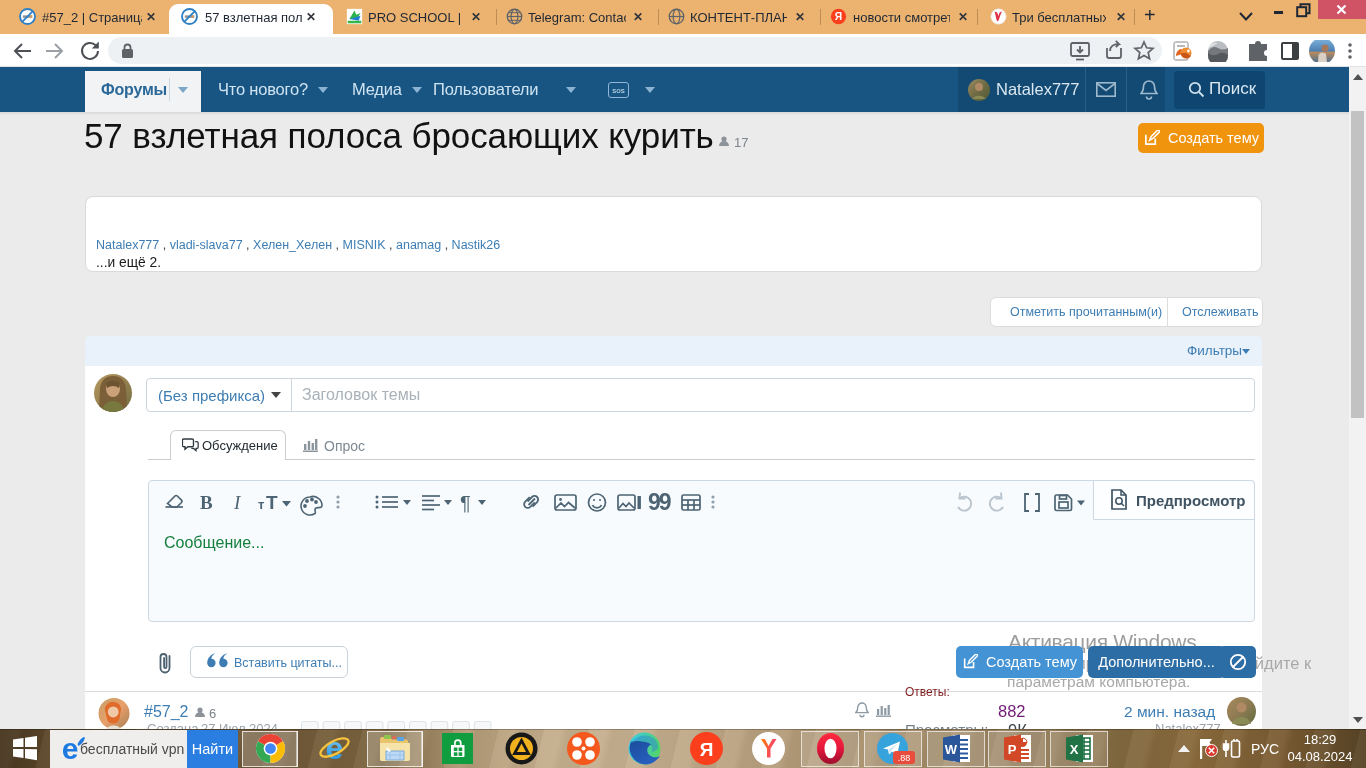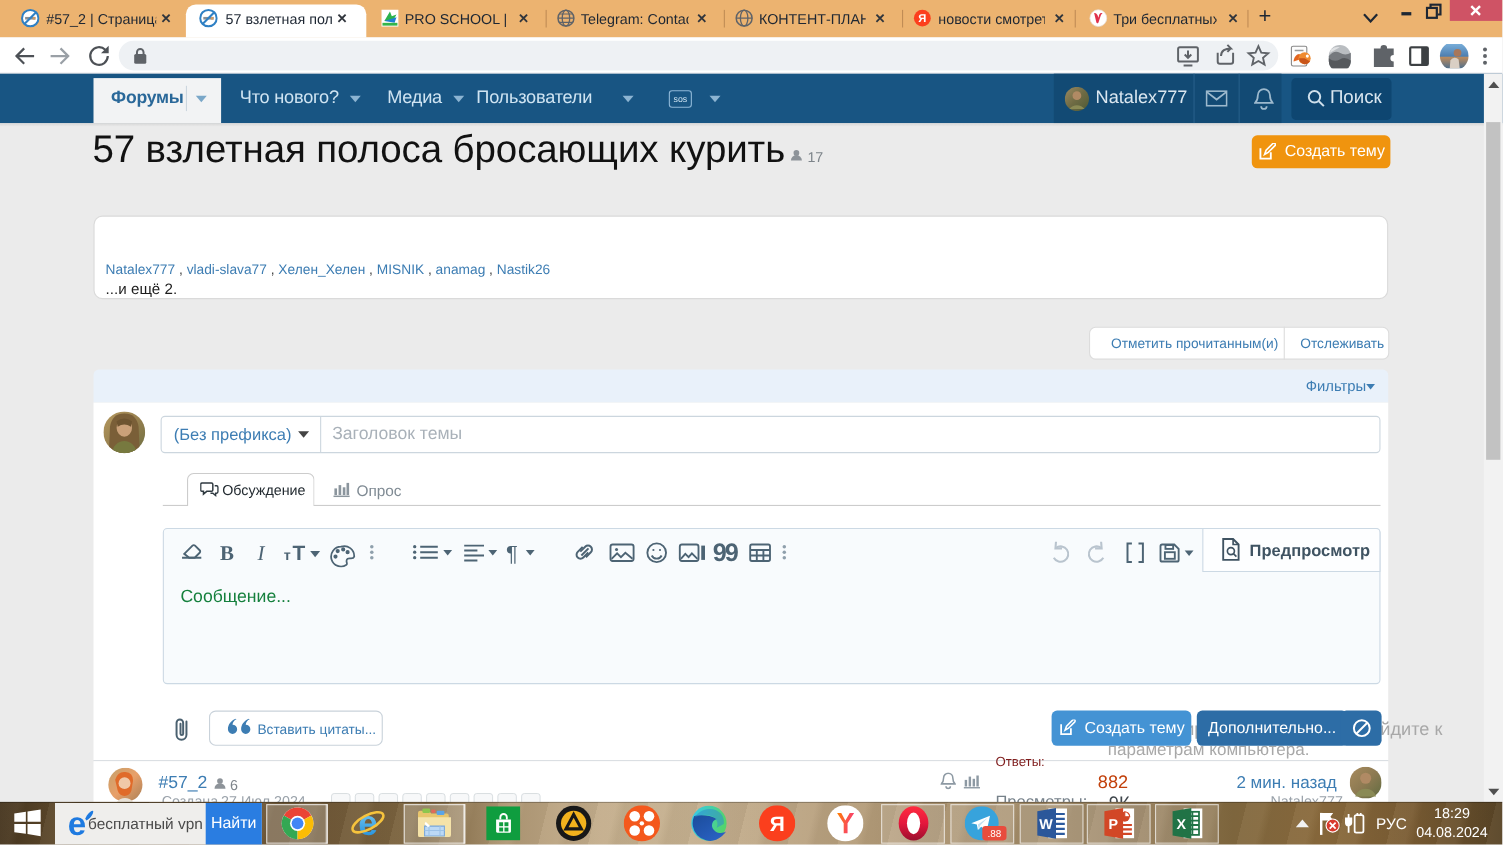--- a/index.html
+++ b/index.html
@@ -459,20 +459,21 @@
     </svg>
 <div class="abs" style="left:190px;top:646px;width:158px;height:32px;background:#fff;border:1px solid #c9d2da;border-radius:6px"></div>
 <svg class="abs" style="left:206px;top:653px" width="26" height="17" viewBox="0 0 26 17">
       <g fill="#3d7db3">
         <path d="M8.2 0.5 C4 2.2 1.2 5.8 1.2 10 a4.2 4.2 0 1 0 4.2-4.2 c0-2.3 1.7-4.2 3.6-5z"></path>
         <path d="M20.2 0.5 C16 2.2 13.2 5.8 13.2 10 a4.2 4.2 0 1 0 4.2-4.2 c0-2.3 1.7-4.2 3.6-5z"></path>
       </g>
     </svg>
 <div class="abs blue" style="left:234px;top:656px;font-size:12.5px">Вставить цитаты...</div>
 
+<div class="abs" style="left:1008px;top:630px;font-size:21px;color:#9d9d9d;letter-spacing:-0.3px">Активация Windows</div>
 <div class="abs" style="left:981px;top:654px;font-size:16.5px;color:#a8a8a8;white-space:nowrap">Чтобы активировать Windows, перейдите к</div>
 <div class="abs" style="left:1007px;top:673px;font-size:15.5px;color:#a8a8a8">параметрам компьютера.</div>
 
 <div class="abs btn" style="left:956px;top:646px;width:127px;height:32px;background:#4493d4;font-size:14.5px">
  <svg width="16" height="16" viewBox="0 0 18 18" style="margin-right:8px">
         <path d="M3 5 v10 h10 v-6" fill="none" stroke="#fff" stroke-width="1.8"></path>
         <path d="M7 11 l1.5-4 L15 .5 a1.4 1.4 0 0 1 2 2 L10.5 9z" fill="none" stroke="#fff" stroke-width="1.6"></path>
       </svg>
  Создать тему</div>
 <div class="abs btn" style="left:1088px;top:646px;width:137px;height:32px;background:#2d6da6;font-size:14.5px">Дополнительно...</div>
@@ -526,21 +527,21 @@
 <svg class="abs" style="left:876px;top:704px" width="15" height="13" viewBox="0 0 15 13">
       <g fill="#8d99a3">
         <rect x="1" y="5" width="2.2" height="6"></rect>
         <rect x="4.6" y="2" width="2.2" height="9"></rect>
         <rect x="8.2" y="4" width="2.2" height="7"></rect>
         <rect x="11.6" y="1" width="2.2" height="10"></rect>
       </g>
       <rect x="0" y="11.5" width="15" height="1.4" fill="#8d99a3"></rect>
     </svg>
 <div class="abs" style="left:905px;top:685px;font-size:12px;color:#7f1d1d">Ответы:</div>
-<div class="abs" style="left:998px;top:702px;font-size:16.5px;color:#c2410c">882</div>
+<div class="abs" style="left:998px;top:702px;font-size:16.5px;color:#701a75">882</div>
 <div class="abs" style="left:905px;top:721px;font-size:15px;color:#76818a">Просмотры:</div>
 <div class="abs" style="left:1008px;top:721px;font-size:16.5px;color:#3f464c">9К</div>
 <div class="abs blue" style="left:1124px;top:703px;font-size:15.5px">2 мин. назад</div>
 <div class="abs" style="left:1155px;top:721px;font-size:13px;color:#9aa2aa">Natalex777</div>
 <svg class="abs" style="left:1227px;top:697px" width="29" height="29">
       <defs>
         <linearGradient id="tav2" x1="0" y1="0" x2="1" y2="1">
           <stop offset="0" stop-color="#a88b5e"></stop>
           <stop offset="0.5" stop-color="#8d7a52"></stop>
           <stop offset="1" stop-color="#5f6b40"></stop>

